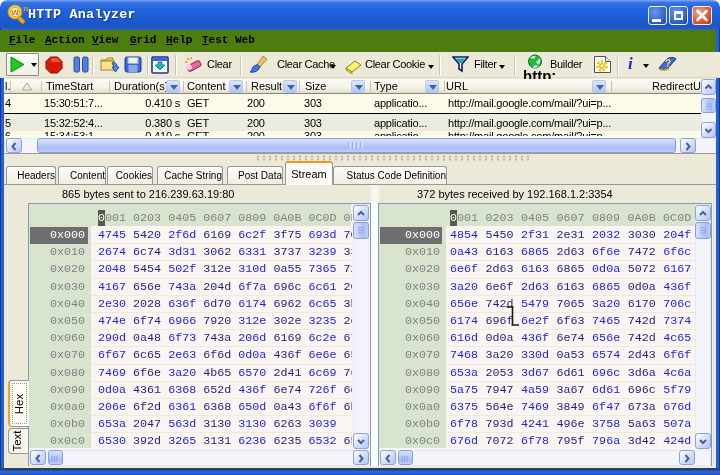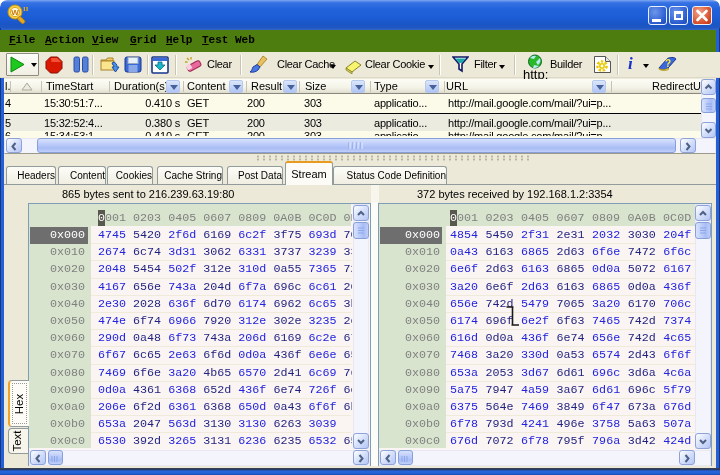--- a/index.html
+++ b/index.html
@@ -61,20 +61,21 @@
 .selrow{position:absolute;background:#6E6E6E;color:#fff;font-family:"Liberation Mono",monospace;font-size:11.7px;text-align:center;}
 .caret{position:absolute;background:#58584E;color:#fff;font-family:"Liberation Mono",monospace;font-size:11.7px;}
 </style>
 </head>
 <body>
 <div id="win">
   <div id="titlebar" class="abs"></div>
   <div id="bL" class="abs"></div>
     <div id="bR" class="abs"></div>
     <div id="bB" class="abs"></div>
+  <div id="title" class="abs">HTTP Analyzer</div>
   <div id="appicon" class="abs" style="left:6px;top:4px;width:22px;height:22px;">
     <svg width="22" height="22" viewBox="0 0 22 22">
       <circle cx="9" cy="8" r="7" fill="#F7D24A" stroke="#C8930F" stroke-width="1"></circle>
       <circle cx="9" cy="8" r="4.6" fill="#FDF6DC" stroke="#E0A818" stroke-width="1"></circle>
       <text x="9" y="11" font-size="8" font-weight="bold" fill="#C87808" text-anchor="middle" font-family="Liberation Sans">W</text>
       <rect x="13.2" y="12.2" width="4" height="8" rx="1.5" transform="rotate(-45 15 16)" fill="#E8A81E" stroke="#B07808" stroke-width="0.8"></rect>
       <text x="17" y="7" font-size="7" font-weight="bold" fill="#E8B018" font-family="Liberation Serif">II</text>
     </svg>
   </div>
   <div id="btnMin" class="abs tbtn">
@@ -153,21 +154,21 @@
         <polygon points="1,1 16,1 10,8 10,15 7,13 7,8" fill="#fff" stroke="#101868" stroke-width="1.6"></polygon>
         <polygon points="3,2.5 14,2.5 9.5,7 7.5,7" fill="#18A8A8"></polygon>
       </svg>
     <span class="tlabel" style="left:474px;">Filter</span>
     <span class="darr" style="left:499px;top:13px;"></span>
     <span class="tsep" style="left:514px;"></span>
     <svg width="16" height="15" style="position:absolute;left:527px;top:2px;">
         <circle cx="8" cy="7.5" r="6.5" fill="#28B828" stroke="#0A6828" stroke-width="1"></circle>
         <path d="M3 4 a6.5 6.5 0 0 1 6 -2 l-2 3 z M12 12 a6.5 6.5 0 0 1-6 2 l1-3 z M13 4 l-4 4 2 3 a6.5 6.5 0 0 0 2-7" fill="#B8E8F0" stroke="none"></path>
       </svg>
-    <span style="position:absolute;left:523px;top:15px;font-size:13px;font-weight:normal;">http:</span>
+    <span style="position:absolute;left:523px;top:15px;font-size:15px;font-weight:bold;">http:</span>
     <span class="tlabel" style="left:550px;">Builder</span>
     <svg width="19" height="19" style="position:absolute;left:593px;top:3px;">
         <path d="M1.5 1.5 l11 0 5 5 0 11 -16 0 z" fill="#fff" stroke="#555" stroke-width="1"></path>
         <path d="M12.5 1.5 l0 5 5 0" fill="#E8E8E8" stroke="#555" stroke-width="1"></path>
         <circle cx="9" cy="11" r="4.6" fill="none" stroke="#E8C800" stroke-width="2.4" stroke-dasharray="2.4 1.6"></circle>
         <circle cx="9" cy="11" r="2.2" fill="none" stroke="#E8C800" stroke-width="1.6"></circle>
       </svg>
     <span class="tsep" style="left:617px;"></span>
     <span style="position:absolute;left:628px;top:2px;font-family:'Liberation Serif',serif;font-weight:bold;font-style:italic;font-size:17px;color:#1A2ECC;">i</span>
     <span class="darr" style="left:643px;top:12px;"></span>

